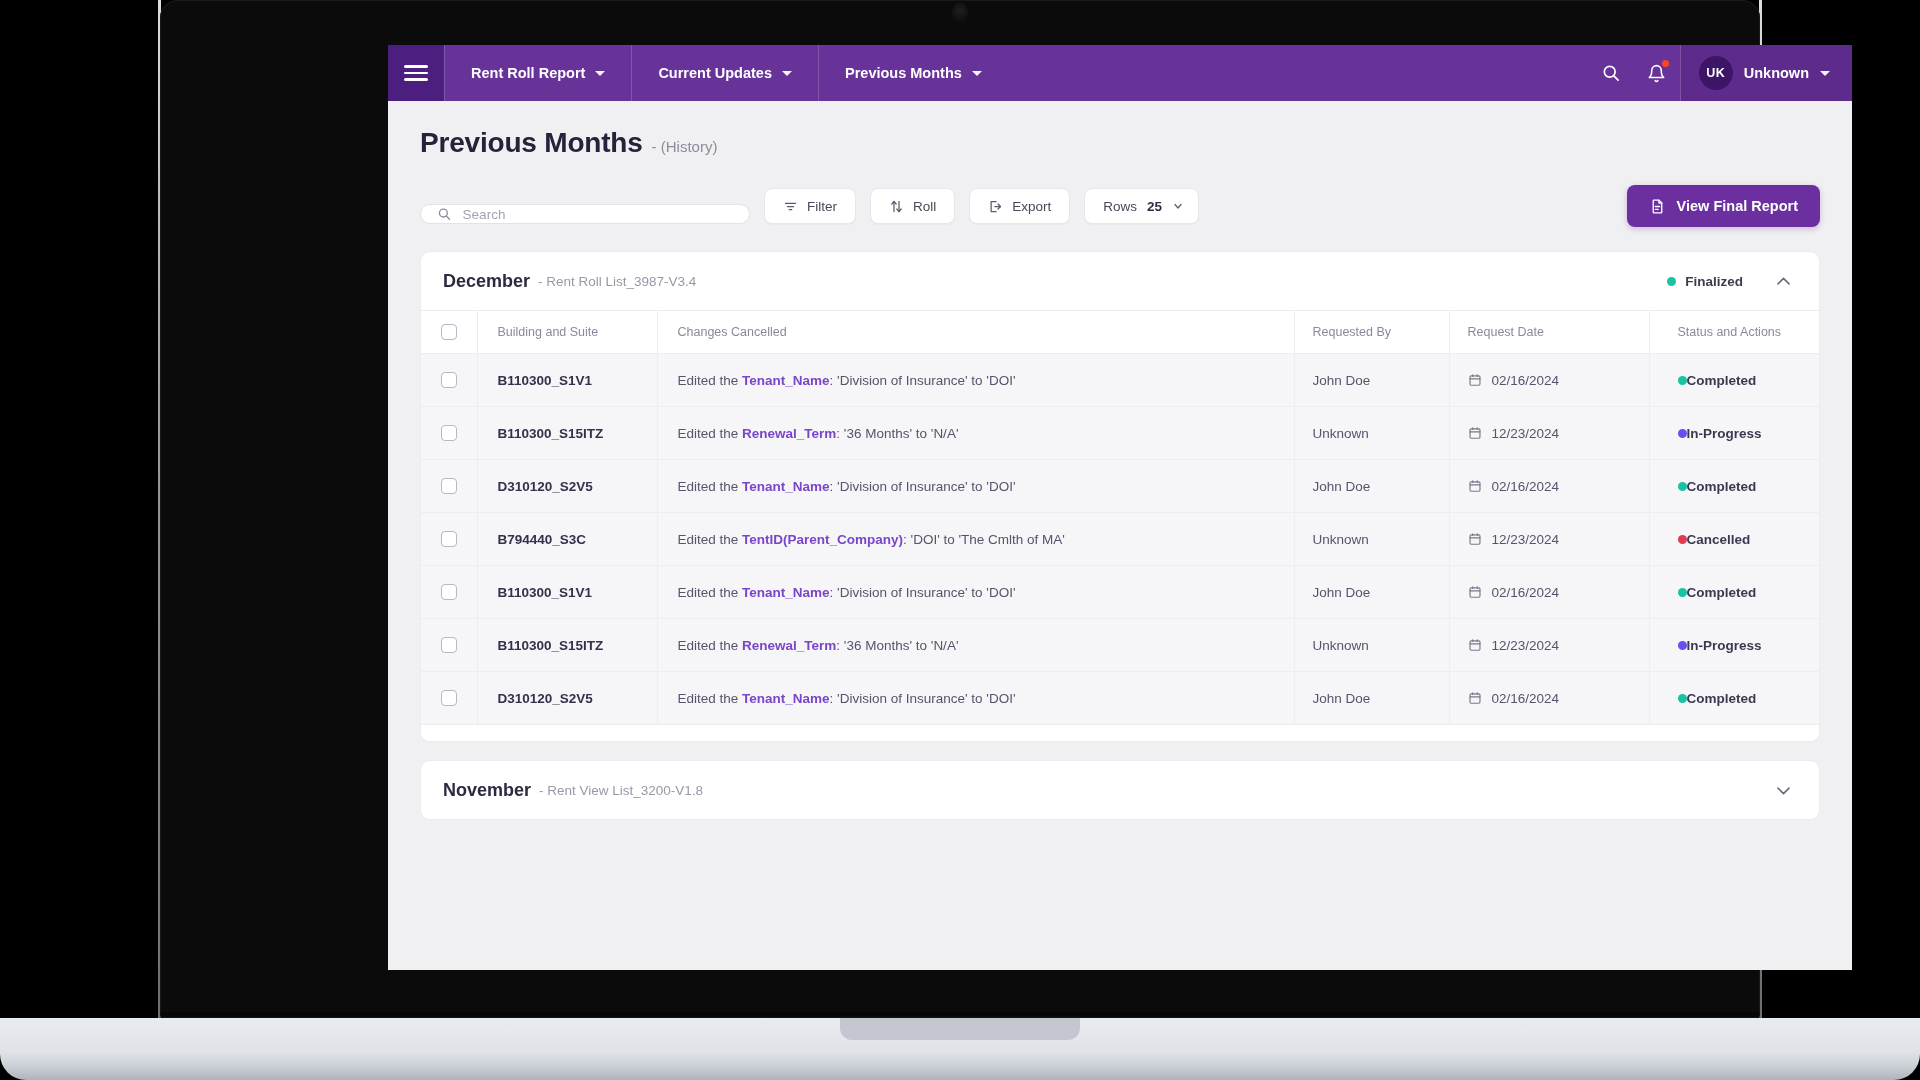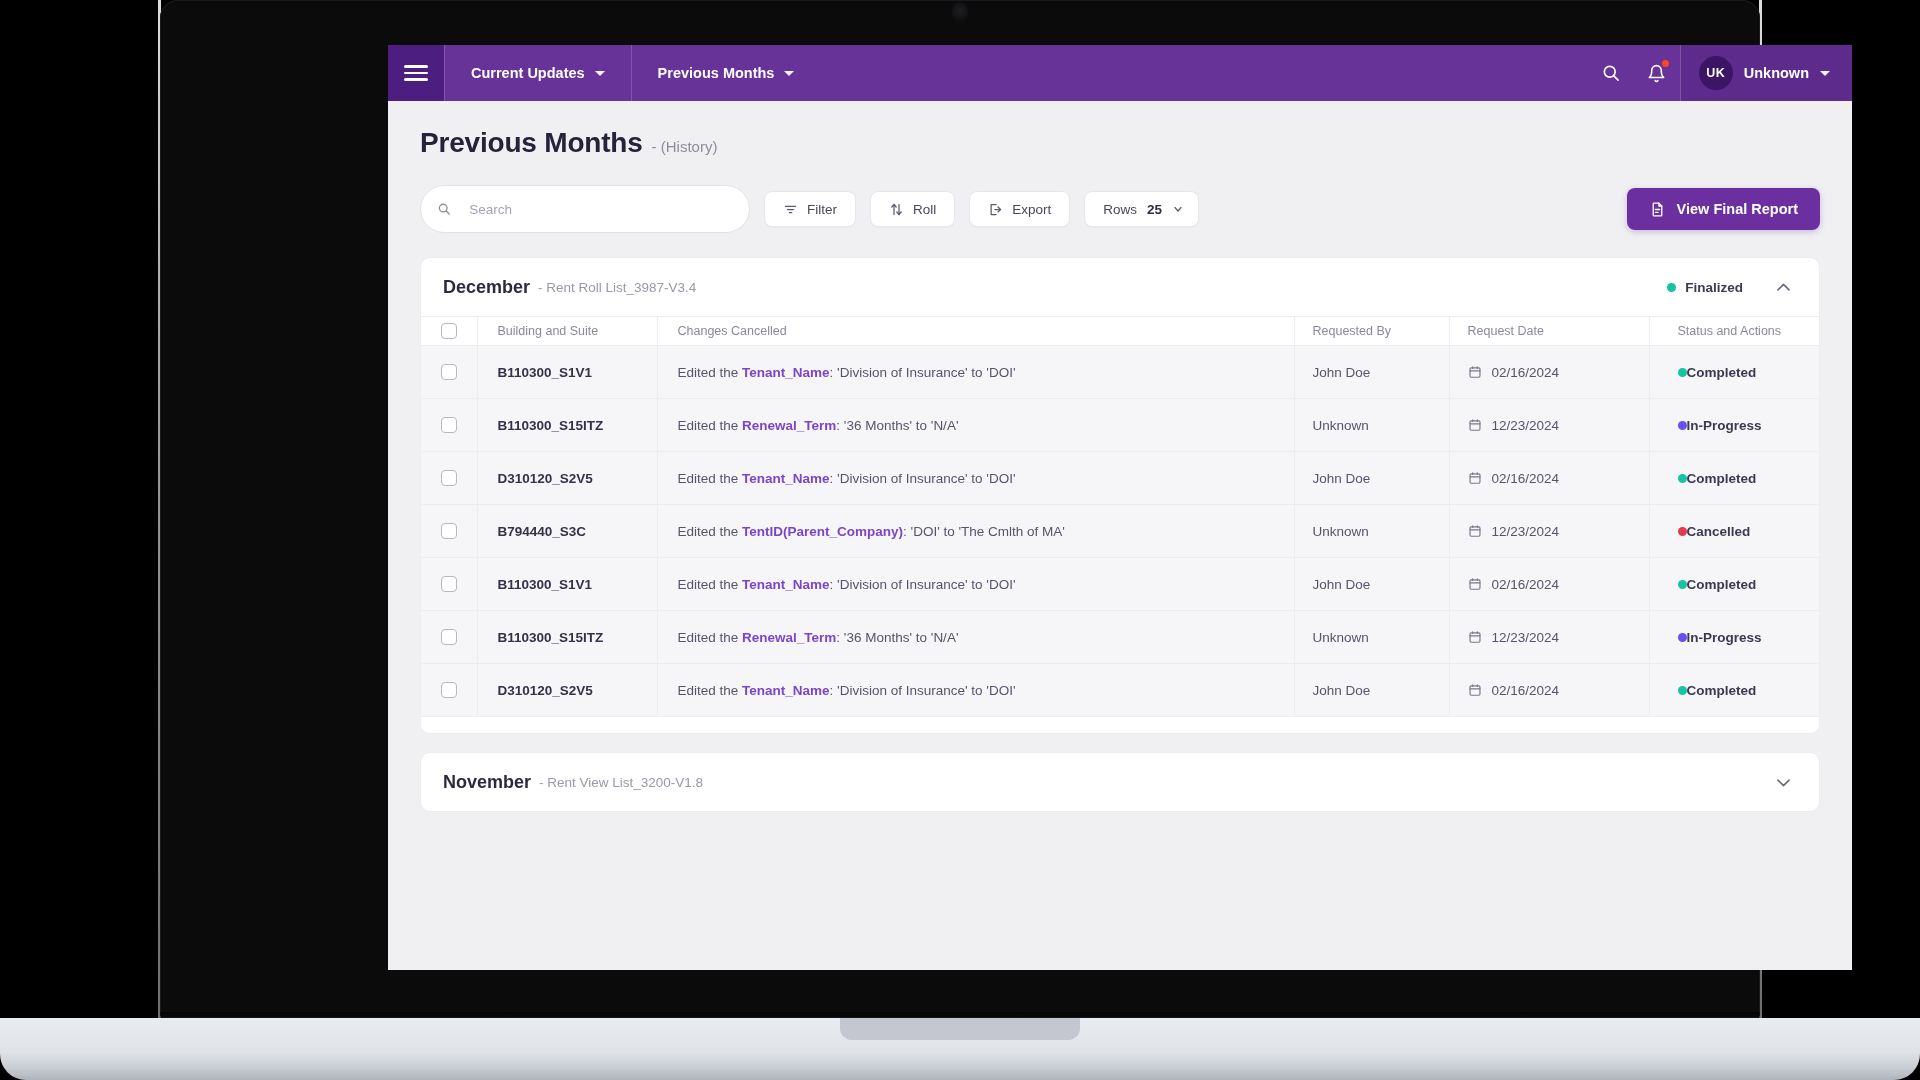--- a/index.html
+++ b/index.html
@@ -89,22 +89,22 @@
   
   #page-body { padding: 26px 32px 0 32px; }
 
   #page-title-row { display:flex; align-items:baseline; gap:9px; margin-bottom:26px; }
   #page-title { font-size:28px; font-weight:700; color:#26223a; letter-spacing:-.2px; }
   #page-subtitle { font-size:15px; color:#8e8c9b; font-weight:400; }
 
   
   #toolbar { display:flex; align-items:center; gap:14px; margin-bottom:24px; }
   #search-box {
-    display:flex; align-items:center; gap:18px; width:330px; height:48px;
-    background:#fff; border:1px solid #e2e2e8; border-radius:999px; padding:0 16px;
+    display:flex; align-items:center; gap:11px; width:330px; height:20px;
+    background:#fff; border:1px solid #e2e2e8; border-radius:999px; padding:0 16px;margin-top:16px;
   }
   #search-input { border:none; outline:none; font-size:13.5px; color:#45435a; width:100%;
     font-family:"Liberation Sans", sans-serif; background:transparent; }
   #search-input::placeholder { color:#a4a2b3; }
   .toolbar-btn {
     display:flex; align-items:center; gap:9px; height:36px; padding:0 18px;
     background:#fff; border:1px solid #e6e6ec; border-radius:8px;
     font-size:13.5px; color:#4a4858; cursor:pointer; box-shadow:0 1px 1px rgba(16,12,40,.03);
   }
   #rows-btn { gap:10px; padding:0 14px 0 18px; }
@@ -124,21 +124,21 @@
   .month-file { font-size:13.5px; color:#9a98a8; margin-left:8px; }
   .month-spacer { flex:1; }
   .finalized-badge { display:flex; align-items:center; gap:9px; font-size:13.5px; font-weight:700; color:#3d3b4e; margin-right:26px; }
   .status-dot { width:9px;height:9px;border-radius:50%; display:inline-block; }
   .chevron-btn { width:28px;height:28px; display:flex;align-items:center;justify-content:center;cursor:pointer; }
 
   
   table { width:100%; border-collapse:collapse; table-layout:fixed; }
   thead th {
     text-align:left; font-size:12.5px; font-weight:400; color:#8b899a;
-    padding:6px 0; background:#fff;
+    padding:13px 0; background:#fff;
     border-top:1px solid #ececf1; border-bottom:1px solid #ececf1;
     border-left:1px solid #ececf1;
   }
   thead th:first-child { border-left:none; }
   tbody td {
     font-size:13.5px; color:#56546a; padding:18px 0; background:#f6f6f8;
     border-bottom:1px solid #ececf1; border-left:1px solid #ececf1;
     vertical-align:middle;
   }
   tbody td:first-child { border-left:none; }
@@ -171,20 +171,24 @@
 
       <div id="navbar">
         <div id="hamburger-button">
           <div class="burger-lines">
             <span></span>
               <span></span>
               <span></span>
           </div>
         </div>
 
+        <div class="nav-tab">
+          <span>Rent Roll Report</span>
+          <i class="caret-down"></i>
+        </div>
         <div class="nav-tab">
           <span>Current Updates</span>
           <i class="caret-down"></i>
         </div>
         <div class="nav-tab">
           <span>Previous Months</span>
           <i class="caret-down"></i>
         </div>
 
         <div id="nav-spacer"></div>

